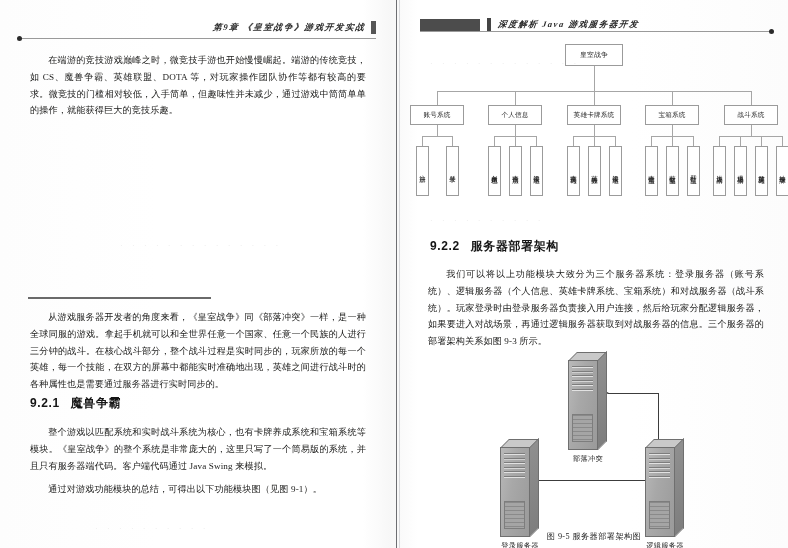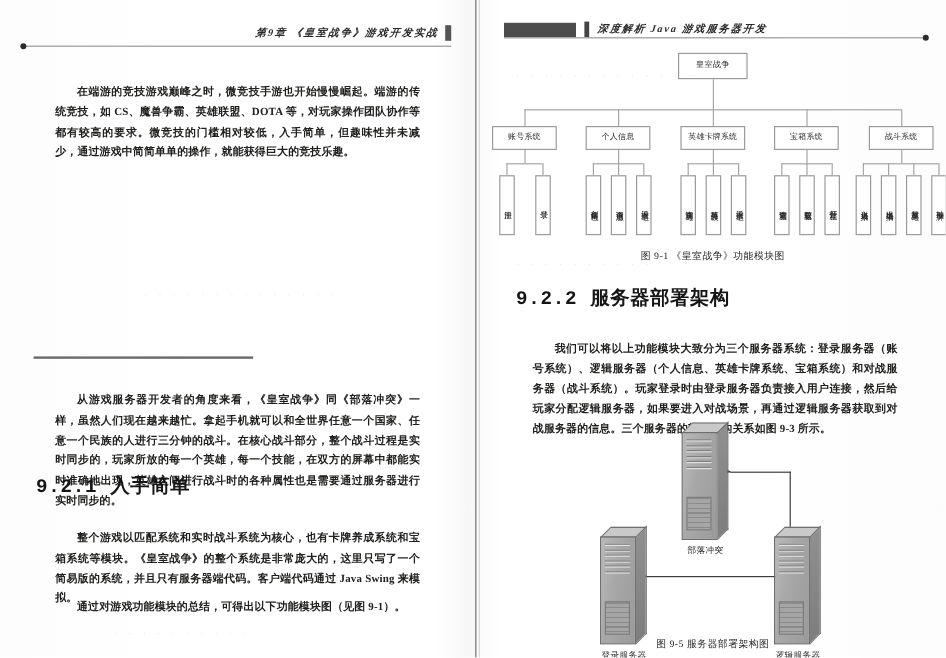--- a/index.html
+++ b/index.html
@@ -86,21 +86,21 @@
   
   .body {
     position: absolute; left: 30px; right: 30px;
     font-size: 9.1px;
     line-height: 16.8px;
     color: #20201f;
     text-align: justify;
     text-justify: inter-character;
     letter-spacing: .15px;
   }
-  .body p { text-indent: 2em; margin: 16px; font-weight: bold; }
+  .body p { text-indent: 2em; margin: 0; }
 
   
   .h2wrap {
     position: absolute; left: 28px; top: 272px;
     display: flex; align-items: flex-end; gap: 9px;
   }
   .h2num {
     background: #4a4a4a; color: #fff;
     font-family: "Liberation Sans", sans-serif;
     font-weight: bold; font-style: italic;
@@ -115,22 +115,22 @@
     letter-spacing: 1px;
     padding-bottom: 1px;
   }
   .h2rule {
     position: absolute; left: 28px; top: 297px; width: 183px;
     height: 1.5px; background: #6a6a6a;
   }
 
   .h3 {
     position: absolute; left: 30px;
-    font-family: Liberation Mono, monospace;
-    font-weight: bold; font-size: 16px; color: #151515;
+    font-family: Liberation Sans, sans-serif;
+    font-weight: bold; font-size: 12px; color: #151515;
     letter-spacing: .6px;
   }
   .h3 .num { margin-right: 11px; font-weight: bold; }
 
   
   .cap {
     position: absolute; width: 100%;
     text-align: center;
     font-size: 8.2px; color: #262626;
     letter-spacing: .4px;
@@ -245,25 +245,25 @@
     <div class="head-left-dot"></div>
 
     <div class="body" style="top:52px;">
       <p>在端游的竞技游戏巅峰之时，微竞技手游也开始慢慢崛起。端游的传统竞技，如 CS、魔兽争霸、英雄联盟、DOTA 等，对玩家操作团队协作等都有较高的要求。微竞技的门槛相对较低，入手简单，但趣味性并未减少，通过游戏中简简单单的操作，就能获得巨大的竞技乐趣。</p>
     </div>
 
 
     <div class="h2rule"></div>
 
     <div class="body" style="top:309px;">
-      <p>从游戏服务器开发者的角度来看，《皇室战争》同《部落冲突》一样，虽然人们现在越来越忙。拿起手机就可以和全世界任意一个国家、任意一个民族的人进行三分钟的战斗。在核心战斗部分，整个战斗过程是实时同步的，玩家所放的每一个英雄，每一个技能，在双方的屏幕中都能实时准确地出现，英雄之间进行战斗时的各种属性也是需要通过服务器进行实时同步的。</p>
+      <p>从游戏服务器开发者的角度来看，《皇室战争》同《部落冲突》一样，是一种全球同服的游戏。拿起手机就可以和全世界任意一个国家、任意一个民族的人进行三分钟的战斗。在核心战斗部分，整个战斗过程是实时同步的，玩家所放的每一个英雄，每一个技能，在双方的屏幕中都能实时准确地出现，英雄之间进行战斗时的各种属性也是需要通过服务器进行实时同步的。</p>
     </div>
 
     <div class="h3" style="top:395px;">
-      <span class="num">9.2.1</span><span>入手简单</span>
+      <span class="num">9.2.1</span><span>魔兽争霸</span>
     </div>
 
     <div class="body" style="top:424px;">
       <p>整个游戏以匹配系统和实时战斗系统为核心，也有卡牌养成系统和宝箱系统等模块。《皇室战争》的整个系统是非常庞大的，这里只写了一个简易版的系统，并且只有服务器端代码。客户端代码通过 Java Swing 来模拟。</p>
     </div>
 
     <div class="body" style="top:481px;">
       <p>通过对游戏功能模块的总结，可得出以下功能模块图（见图 9-1）。</p>
     </div>
 
@@ -340,21 +340,20 @@
       <div class="linev" style="left:313px; top:92px; height:10px;"></div>
       <div class="linev" style="left:334px; top:92px; height:10px;"></div>
       <div class="linev" style="left:355px; top:92px; height:10px;"></div>
       <div class="linev" style="left:376px; top:92px; height:10px;"></div>
       <div class="node leaf" style="left:307px; top:102px;">进入场景</div>
       <div class="node leaf" style="left:328px; top:102px;">退出场景</div>
       <div class="node leaf" style="left:349px; top:102px;">放置英雄</div>
       <div class="node leaf" style="left:370px; top:102px;">抽取卡牌</div>
     </div>
 
-    <div class="cap" style="top:208px;">图 9-1  《皇室战争》功能模块图</div>
 
     <div class="h3" style="top:238px;">
       <span class="num">9.2.2</span><span>服务器部署架构</span>
     </div>
 
     <div class="body" style="left:28px; right:24px; top:266px;">
       <p>我们可以将以上功能模块大致分为三个服务器系统：登录服务器（账号系统）、逻辑服务器（个人信息、英雄卡牌系统、宝箱系统）和对战服务器（战斗系统）。玩家登录时由登录服务器负责接入用户连接，然后给玩家分配逻辑服务器，如果要进入对战场景，再通过逻辑服务器获取到对战服务器的信息。三个服务器的部署架构关系如图 9-3 所示。</p>
     </div>
 
     <div id="servers">

